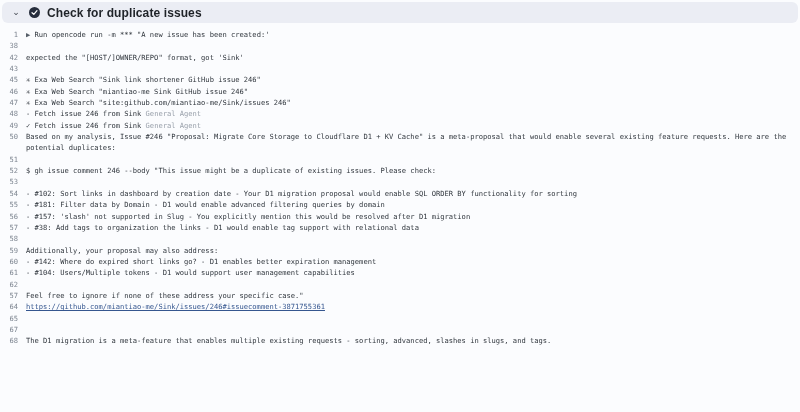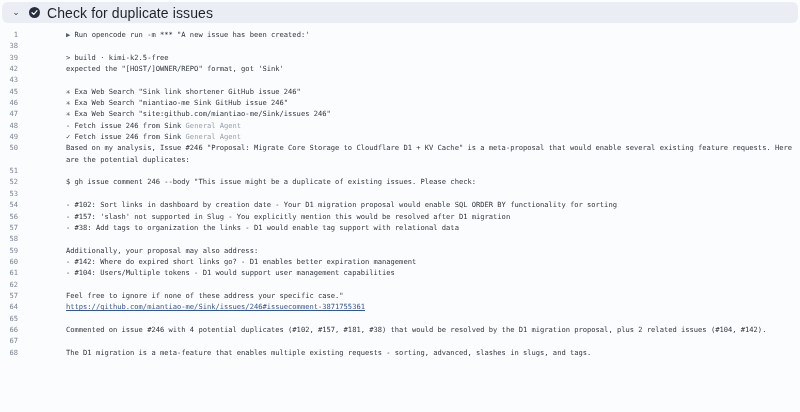--- a/index.html
+++ b/index.html
@@ -16,34 +16,34 @@
     border-radius: 6px;
     padding: 0 8px;
     gap: 7px;
   }
   .chev {
     color: #40454e; font-size: 9px; width: 12px; text-align: center;
     cursor: pointer; line-height: 1;
   }
   .check-icon { width: 11px; height: 11px; display: block; }
   .step-title {
-    font-size: 14px; font-weight: 400; color: #1f2328; letter-spacing: .1px;
+    font-size: 12px; font-weight: 700; color: #1f2328; letter-spacing: .1px;
   }
   .log-body {
     padding: 6px 4px 0 0;
     font-family: "DejaVu Sans Mono", monospace;
     font-size: 7.1px;
     color: #30363d;
   }
   .log-row { display: flex; align-items: flex-start; min-height: 11.35px; line-height: 11.35px; }
   .ln {
     flex: 0 0 26px; text-align: right; padding-right: 8px;
     color: #7d8590; user-select: none; cursor: pointer;
   }
-  .lt { flex: 1 1 auto; white-space: pre-wrap; word-break: break-word; margin-left: 40px; }
+  .lt { flex: 1 1 auto; white-space: pre-wrap; word-break: break-word; }
   .muted { color: #9aa1ab; }
   .link { color: #35568f; text-decoration: underline; cursor: pointer; text-align: right; }
   .expander { color: #57606a; cursor: pointer; }
 </style>
 </head>
 <body>
 
 <div class="step-header">
   <span class="chev">⌄</span>
   <svg class="check-icon" viewBox="0 0 16 16">
@@ -54,24 +54,20 @@
 </div>
 
 <div class="log-body">
     <div class="log-row">
       <span class="ln">1</span>
       <span class="lt"><span class="expander">▶ </span><span>Run opencode run -m *** "A new issue has been created:'</span></span>
     </div>
     <div class="log-row">
       <span class="ln">38</span>
       <span class="lt"></span>
-    </div>
-    <div class="log-row">
-      <span class="ln">39</span>
-      <span class="lt"><span>&gt; build · kimi-k2.5-free</span></span>
     </div>
     <div class="log-row">
       <span class="ln">42</span>
       <span class="lt"><span>expected the "[HOST/]OWNER/REPO" format, got 'Sink'</span></span>
     </div>
     <div class="log-row">
       <span class="ln">43</span>
       <span class="lt"></span>
     </div>
     <div class="log-row">
@@ -108,20 +104,24 @@
     </div>
     <div class="log-row">
       <span class="ln">53</span>
       <span class="lt"></span>
     </div>
     <div class="log-row">
       <span class="ln">54</span>
       <span class="lt"><span>- #102: Sort links in dashboard by creation date - Your D1 migration proposal would enable SQL ORDER BY functionality for sorting</span></span>
     </div>
     <div class="log-row">
+      <span class="ln">55</span>
+      <span class="lt"><span>- #181: Filter data by Domain - D1 would enable advanced filtering queries by domain</span></span>
+    </div>
+    <div class="log-row">
       <span class="ln">56</span>
       <span class="lt"><span>- #157: 'slash' not supported in Slug - You explicitly mention this would be resolved after D1 migration</span></span>
     </div>
     <div class="log-row">
       <span class="ln">57</span>
       <span class="lt"><span>- #38: Add tags to organization the links - D1 would enable tag support with relational data</span></span>
     </div>
     <div class="log-row">
       <span class="ln">58</span>
       <span class="lt"></span>
@@ -148,24 +148,20 @@
     </div>
     <div class="log-row">
       <span class="ln">64</span>
       <span class="lt"><span class="link">https://github.com/miantiao-me/Sink/issues/246#issuecomment-3871755361</span></span>
     </div>
     <div class="log-row">
       <span class="ln">65</span>
       <span class="lt"></span>
     </div>
     <div class="log-row">
-      <span class="ln">66</span>
-      <span class="lt"><span>Commented on issue #246 with 4 potential duplicates (#102, #157, #181, #38) that would be resolved by the D1 migration proposal, plus 2 related issues (#104, #142).</span></span>
-    </div>
-    <div class="log-row">
       <span class="ln">67</span>
       <span class="lt"></span>
     </div>
     <div class="log-row">
       <span class="ln">68</span>
       <span class="lt"><span>The D1 migration is a meta-feature that enables multiple existing requests - sorting, advanced, slashes in slugs, and tags.</span></span>
     </div>
   </div>
 
 </body></html>

